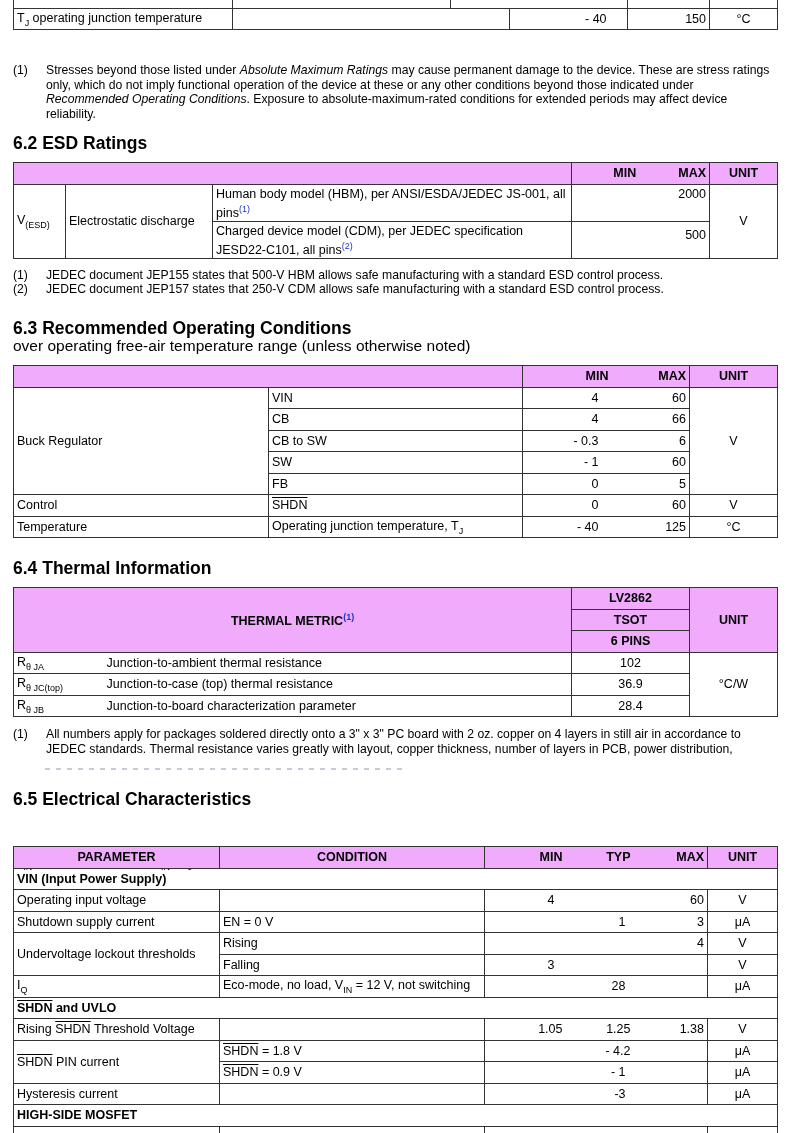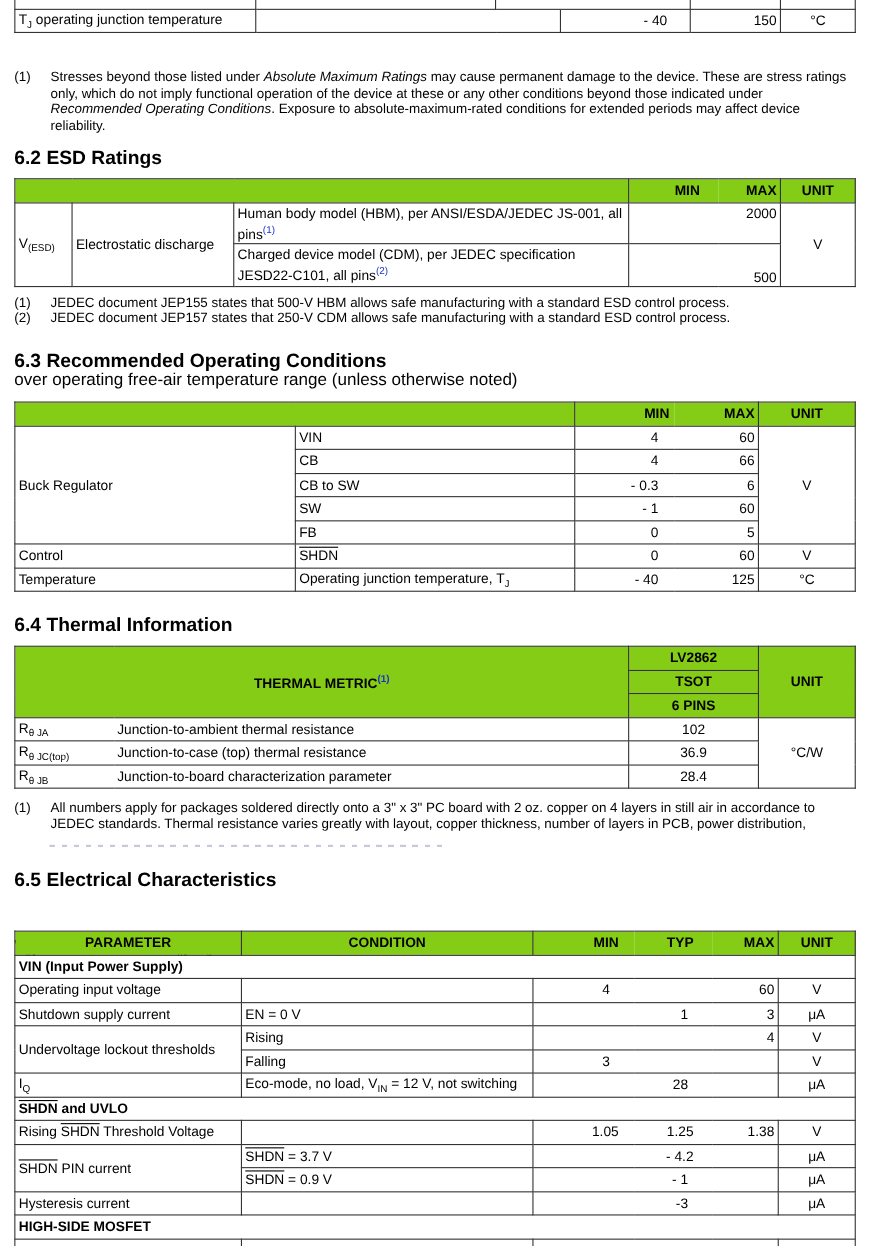--- a/index.html
+++ b/index.html
@@ -1,20 +1,20 @@
 <!DOCTYPE html>
 <html><head>
 <meta charset="utf-8">
 <style>
   * { box-sizing: border-box; margin: 0; padding: 0; }
   html, body { width: 790px; height: 1133px; overflow: hidden; background: #fff; }
   body { font-family: "Liberation Sans", sans-serif; color: #000; position: relative; }
   table { border-collapse: collapse; position: absolute; left: 13px; width: 764px; table-layout: fixed; font-size: 12.5px; }
   td, th { border: 1.3px solid #333; padding: 0 3px; height: 21.5px; vertical-align: middle; white-space: nowrap; }
-  th { background: #84cc16; font-weight: bold; font-size: 12.5px; }
+  th { background: #f0abfc; font-weight: bold; font-size: 12.5px; }
   .r { text-align: right; }
   .c { text-align: center; }
   .nb-r { border-right: none; }
   .nb-l { border-left: none; }
   .sect td { font-weight: bold; margin-top: 24px; }
   .wrap { white-space: normal; line-height: 15px; vertical-align: top; padding-top: 2px; }
   .h2 { position: absolute; left: 13px; font-size: 17.5px; font-weight: bold; }
   .sub { position: absolute; left: 13px; font-size: 15.5px; }
   .note { position: absolute; left: 13px; width: 765px; font-size: 12.2px; line-height: 14.6px; }
   .note .num { position: absolute; left: 0; top: 0; }
@@ -83,21 +83,21 @@
     <td rowspan="2"><span>V</span><span class="sub-s">(ESD)</span></td>
     <td rowspan="2">Electrostatic discharge</td>
     <td class="wrap"><span>Human body model (HBM), per ANSI/ESDA/JEDEC JS-001, all pins</span><span class="sup">(1)</span></td>
     <td class="nb-r"></td>
     <td class="r nb-l wrap">2000</td>
     <td rowspan="2" class="c">V</td>
   </tr>
   <tr style="height:36px">
     <td class="wrap"><span>Charged device model (CDM), per JEDEC specification JESD22-C101, all pins</span><span class="sup">(2)</span></td>
     <td class="nb-r"></td>
-    <td class="r nb-l wrap" style="padding-top:23px">500</td>
+    <td class="r nb-l wrap" style="padding-top:6px">500</td>
   </tr>
 </tbody>
   </table>
 
 <div class="note" style="top:268px;">
   <span class="num">(1)</span>
     <span class="txt">JEDEC document JEP155 states that 500-V HBM allows safe manufacturing with a standard ESD control process.</span>
 </div>
 <div class="note" style="top:282px;">
   <span class="num">(2)</span>
@@ -283,21 +283,21 @@
   <tr>
     <td><span>Rising </span><span class="ovl">SHDN</span><span> Threshold Voltage</span></td>
     <td></td>
     <td class="r nb-r" style="padding-right:14px">1.05</td>
     <td class="r nb-l nb-r" style="padding-right:17px">1.25</td>
     <td class="r nb-l">1.38</td>
     <td class="c">V</td>
   </tr>
   <tr>
     <td rowspan="2"><span class="ovl">SHDN</span><span> PIN current</span></td>
-    <td><span class="ovl">SHDN</span><span> = 3.7 V</span></td>
+    <td><span class="ovl">SHDN</span><span> = 1.8 V</span></td>
     <td class="r nb-r"></td>
     <td class="r nb-l nb-r" style="padding-right:17px">- 4.2</td>
     <td class="r nb-l"></td>
     <td class="c">μA</td>
   </tr>
   <tr>
     <td><span class="ovl">SHDN</span><span> = 0.9 V</span></td>
     <td class="r nb-r"></td>
     <td class="r nb-l nb-r" style="padding-right:22px">- 1</td>
     <td class="r nb-l"></td>

